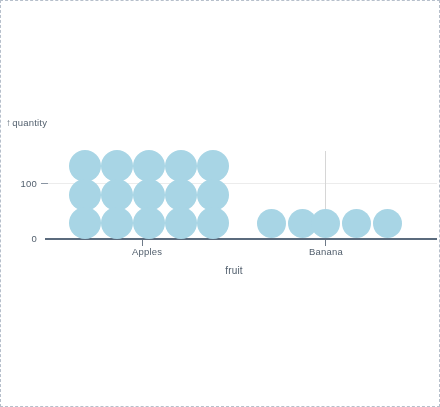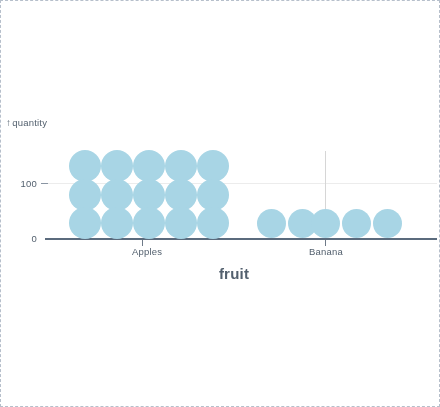--- a/index.html
+++ b/index.html
@@ -102,26 +102,25 @@
     font-size: 9.5px;
     color: #53606e;
     text-align: center;
     transform: translateX(-50%);
     white-space: nowrap;
     letter-spacing: 0.2px;
   }
 
   .xaxis-title {
     position: absolute;
-    font-size: 15px;
+    font-size: 10px;
     color: #53606e;
     transform: translateX(-50%);
     white-space: nowrap;
     letter-spacing: 0.2px;
-    font-weight: bold;
   }
 
   
   .dot {
     position: absolute;
     border-radius: 50%;
     background: #a8d5e5;
   }
 </style>
 </head>

